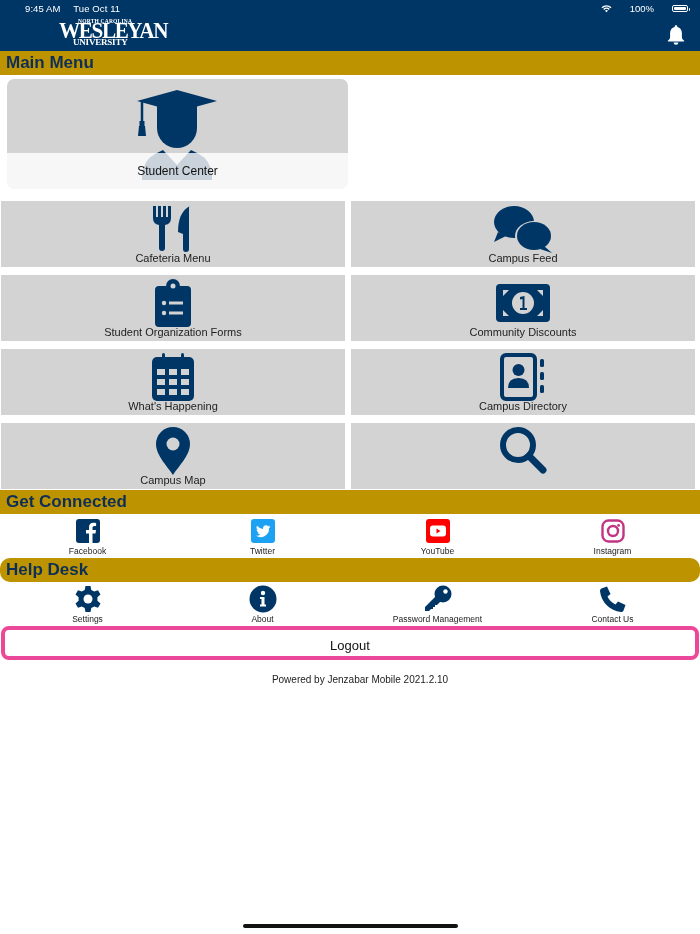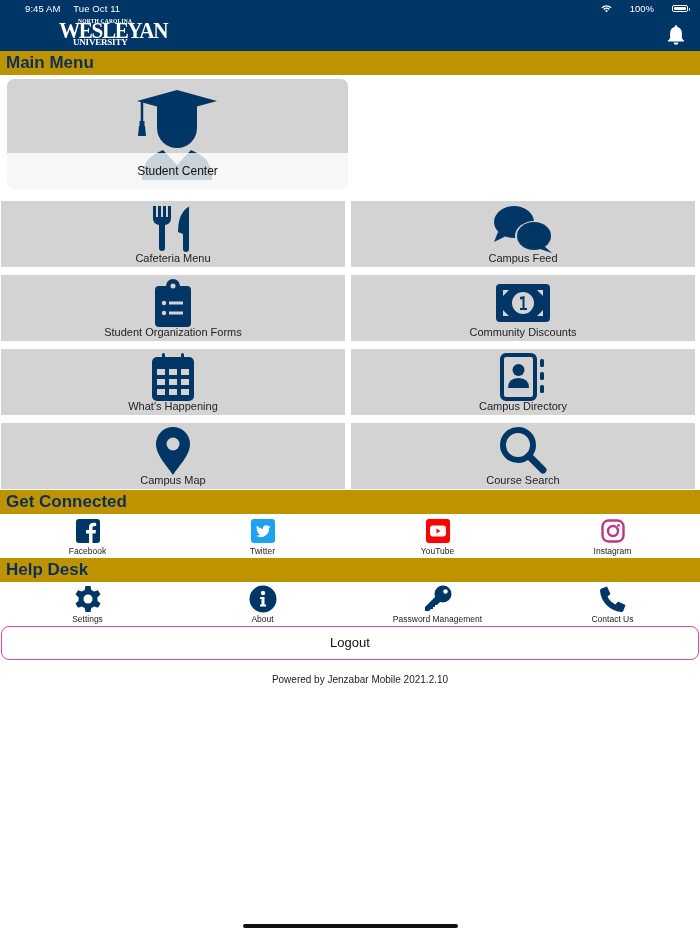--- a/index.html
+++ b/index.html
@@ -30,21 +30,21 @@
 
   .tile { position: absolute; width: 344px; height: 66px; background: #d3d3d3; }
   .tile svg { position: absolute; left: 50%; transform: translateX(-50%); }
   .tile .label { position: absolute; left: 0; width: 100%; bottom: 3px; text-align: center; font-size: 11px; color: #222; }
 
   .icon-row { position: absolute; left: 0; width: 700px; height: 44px; display: flex; border-radius: 9px; }
   .icon-item { flex: 1; position: relative; }
   .icon-item svg { position: absolute; left: 50%; top: 5px; transform: translateX(-50%); }
   .icon-item .label { position: absolute; left: 0; width: 100%; top: 32px; text-align: center; font-size: 8.5px; color: #222; }
 
-  .logout { position: absolute; left: 1px; top: 626px; width: 698px; height: 34px; border: 1px solid #ec4899; border-radius: 8px; background: #fff; text-align: center; line-height: 32px; font-size: 13px; color: #111; }
+  .logout { position: absolute; left: 1px; top: 626px; width: 698px; height: 34px; border: 4px solid #ec4899; border-radius: 8px; background: #fff; text-align: center; line-height: 32px; font-size: 13px; color: #111; }
   .powered { position: absolute; left: 10px; top: 674px; width: 700px; text-align: center; font-size: 10px; color: #222; }
   .home-indicator { position: absolute; left: 243px; top: 924px; width: 215px; height: 4px; border-radius: 2px; background: #111; }
 </style>
 </head>
 <body>
 
 <div class="topbar">
   <div class="status-left">
     <span>9:45 AM</span>
     <span>Tue Oct 11</span>
@@ -161,21 +161,20 @@
     <path d="M18 1 A17 17 0 0 1 35 18 C35 30 22 42 18 49 C14 42 1 30 1 18 A17 17 0 0 1 18 1 Z" fill="#003665"></path>
     <circle cx="18" cy="18" r="6.5" fill="#d3d3d3"></circle>
   </svg>
   <div class="label">Campus Map</div>
 </div>
 <div class="tile" style="left:351px; top:423px;">
   <svg width="50" height="50" viewBox="0 0 50 50" style="top:2px;">
     <circle cx="20" cy="20" r="15" fill="none" stroke="#003665" stroke-width="6"></circle>
     <path d="M31 31 L45 45" stroke="#003665" stroke-width="7" stroke-linecap="round"></path>
   </svg>
-  <div class="label">Course Search</div>
 </div>
 
 <div class="section-header" style="top:490px;">Get Connected</div>
 <div class="icon-row" style="top:514px;">
   <div class="icon-item">
     <svg width="24" height="24" viewBox="0 0 24 24">
       <rect x="0" y="0" width="24" height="24" rx="3" fill="#003665"></rect>
       <path d="M16.5 24 L16.5 14.5 L19.5 14.5 L20 11 L16.5 11 L16.5 8.8 C16.5 7.8 17 7 18.4 7 L20.1 7 L20.1 4 C19.6 3.9 18.5 3.8 17.3 3.8 C14.6 3.8 13 5.4 13 8.3 L13 11 L10 11 L10 14.5 L13 14.5 L13 24 Z" fill="#fff"></path>
     </svg>
     <div class="label">Facebook</div>
@@ -198,21 +197,21 @@
   <div class="icon-item">
     <svg width="24" height="24" viewBox="0 0 24 24">
       <rect x="1.5" y="1.5" width="21" height="21" rx="6" fill="none" stroke="#c13584" stroke-width="2.4"></rect>
       <circle cx="12" cy="12" r="5" fill="none" stroke="#c13584" stroke-width="2.4"></circle>
       <circle cx="17.6" cy="6.4" r="1.4" fill="#c13584"></circle>
     </svg>
     <div class="label">Instagram</div>
   </div>
 </div>
 
-<div class="section-header" style="top:558px;">Help Desk</div>
+<div class="section-header" style="top:558px;border-radius:10px;">Help Desk</div>
 <div class="icon-row" style="top:582px;">
   <div class="icon-item">
     <svg width="28" height="28" viewBox="0 0 28 28" style="top:3px;">
       <path d="M11.5 1 L16.5 1 L17.3 5 L20.2 6.6 L24 5.2 L26.5 9.5 L23.4 12.2 L23.4 15.8 L26.5 18.5 L24 22.8 L20.2 21.4 L17.3 23 L16.5 27 L11.5 27 L10.7 23 L7.8 21.4 L4 22.8 L1.5 18.5 L4.6 15.8 L4.6 12.2 L1.5 9.5 L4 5.2 L7.8 6.6 L10.7 5 Z" fill="#003665"></path>
       <circle cx="14" cy="14" r="4.5" fill="#fff"></circle>
     </svg>
     <div class="label">Settings</div>
   </div>
   <div class="icon-item">
     <svg width="28" height="28" viewBox="0 0 28 28" style="top:3px;">

